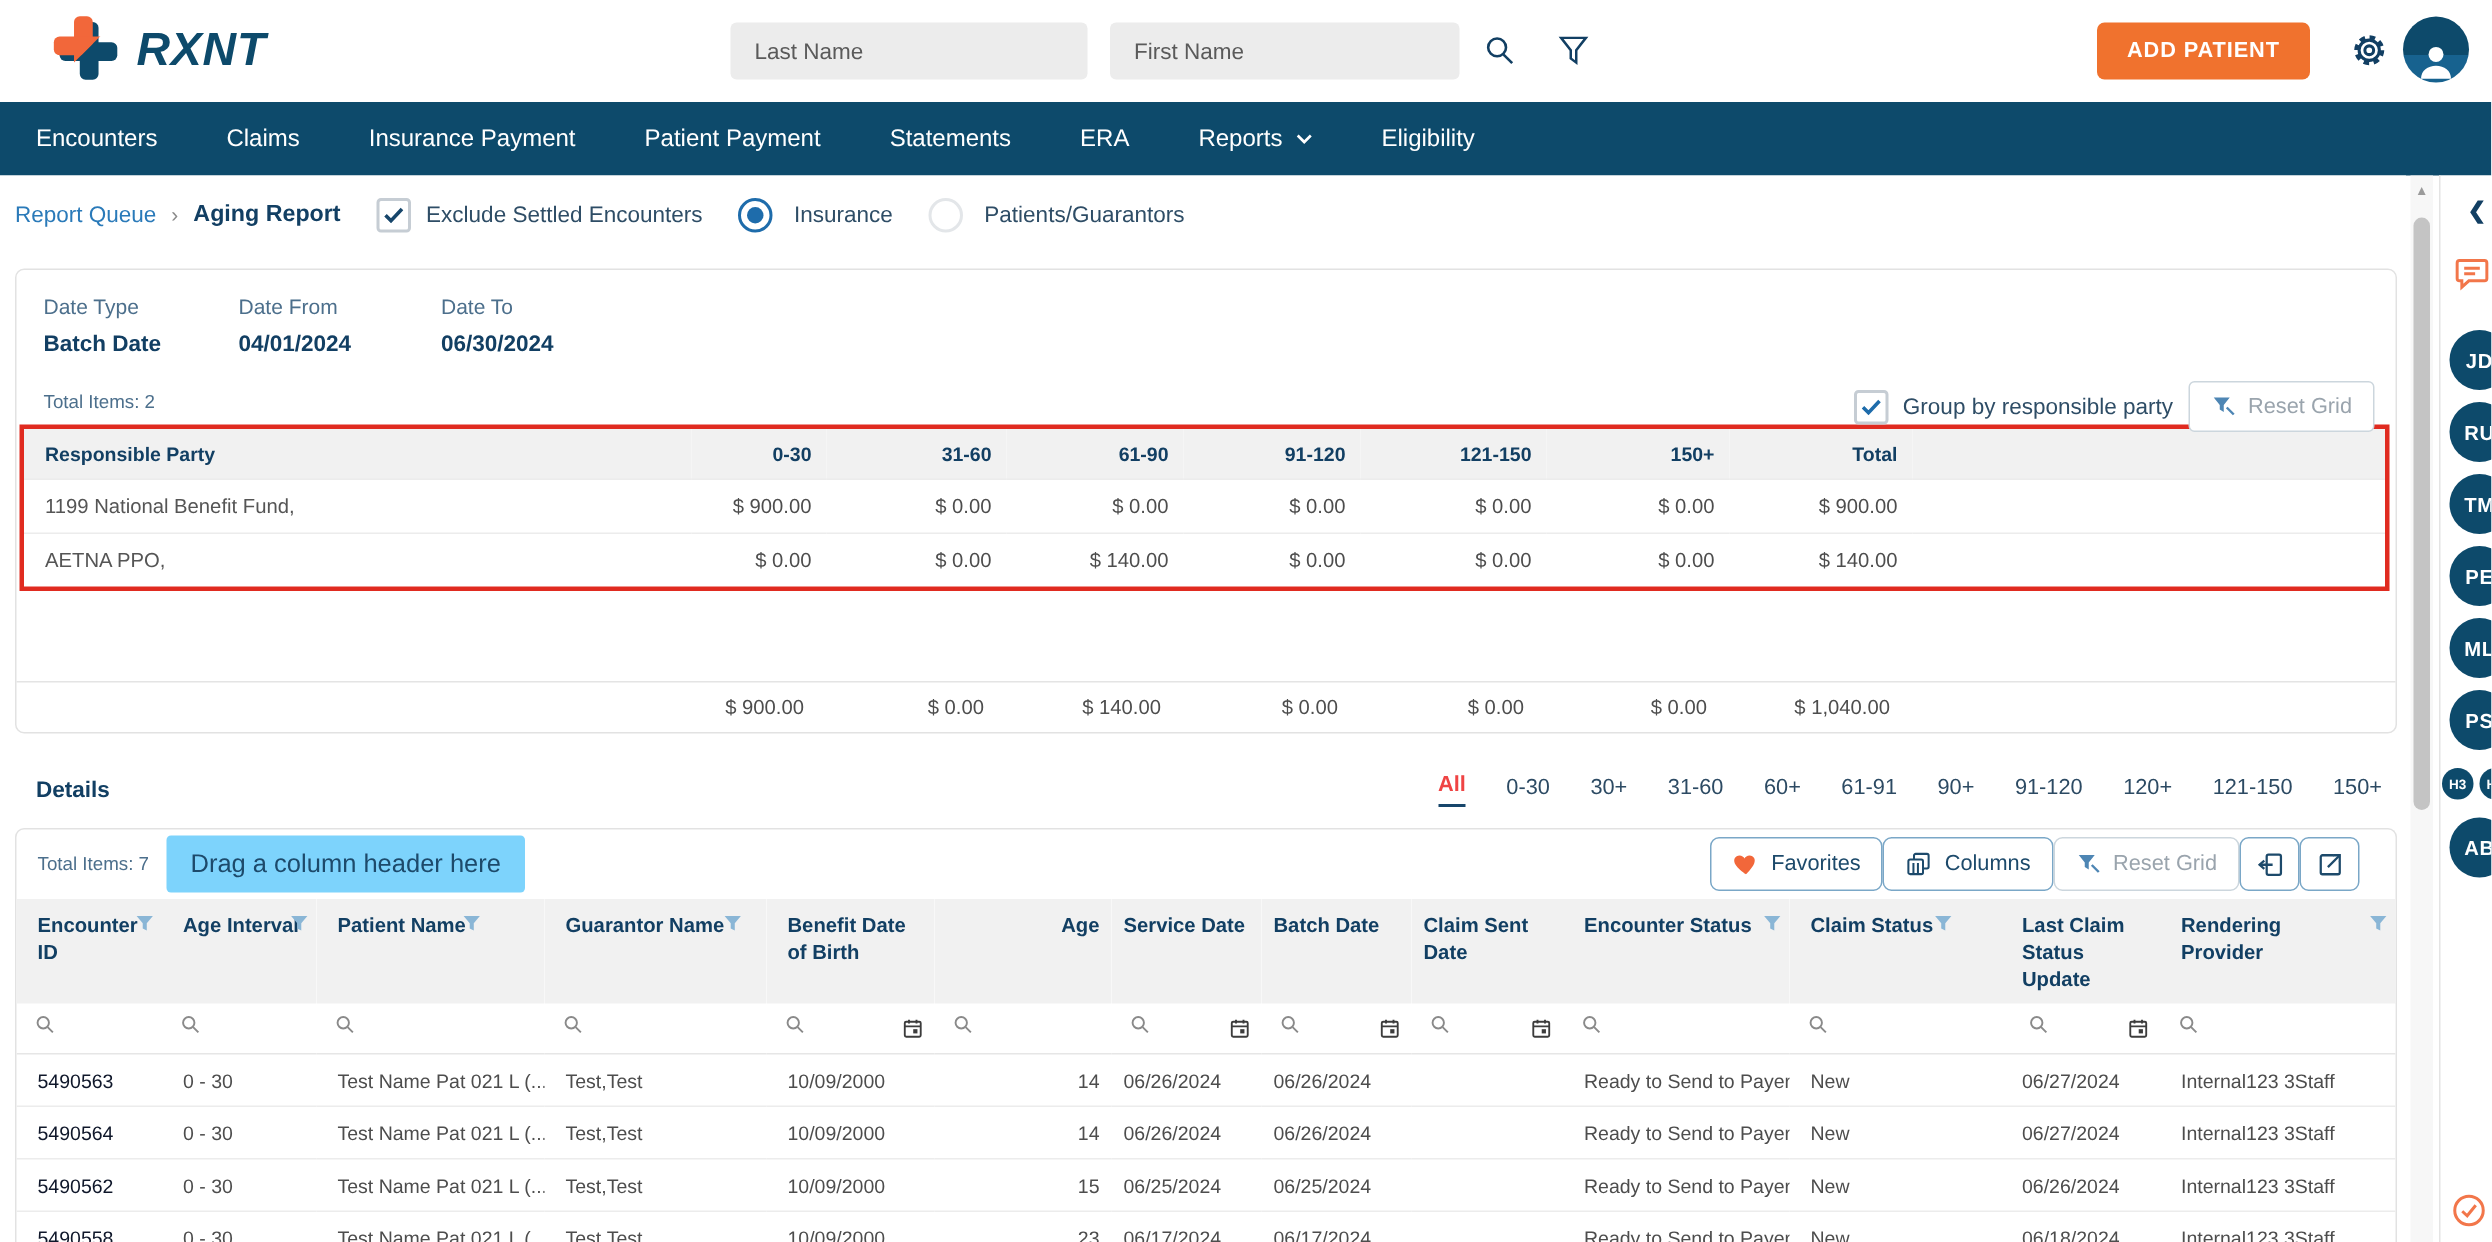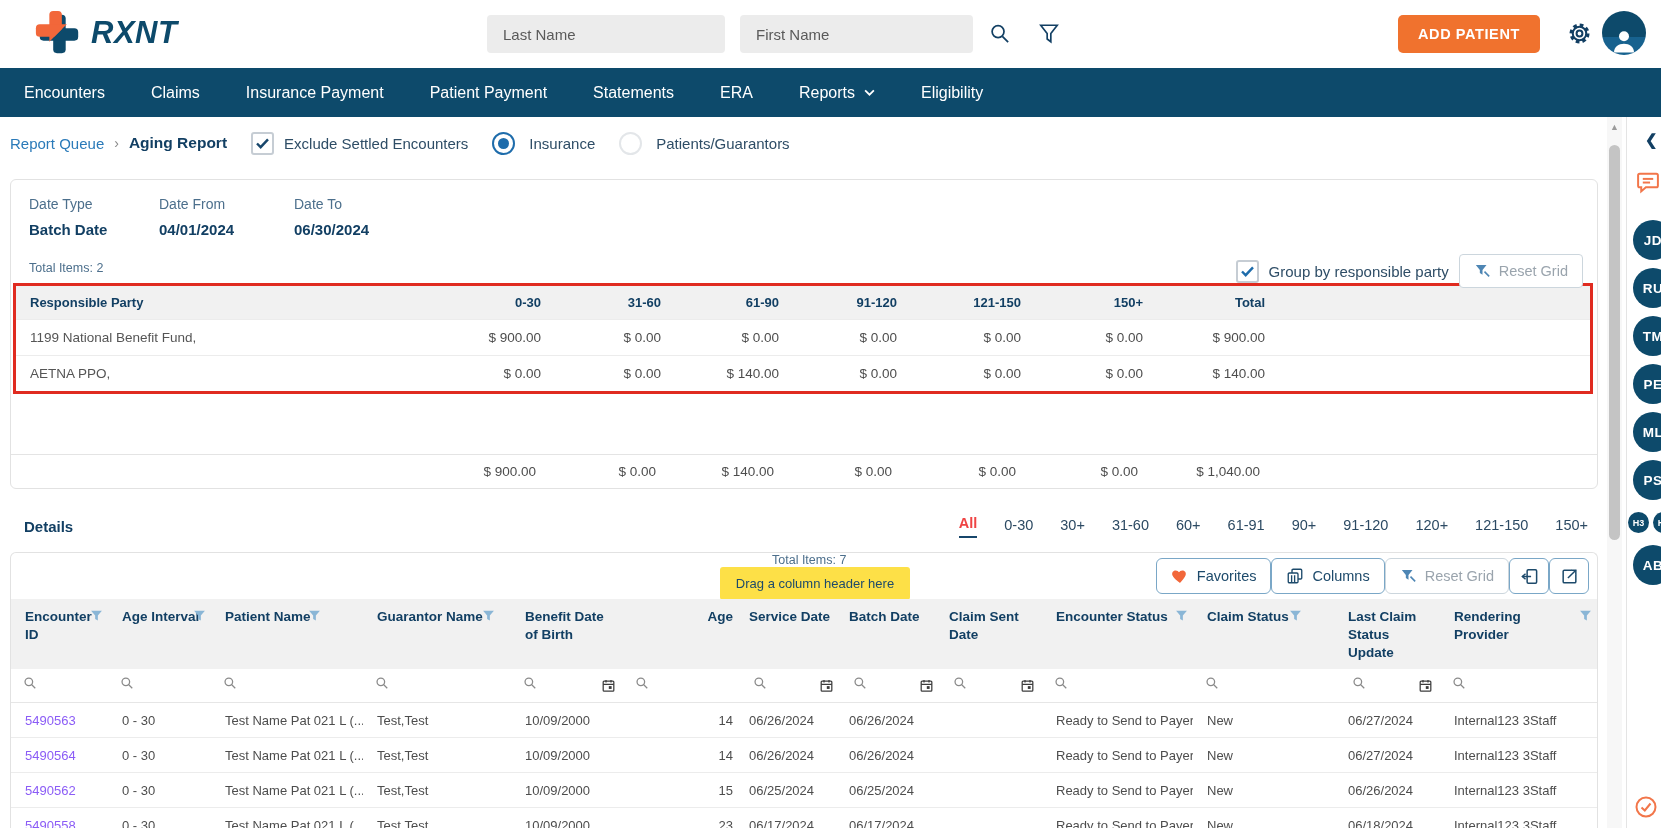--- a/index.html
+++ b/index.html
@@ -74,44 +74,44 @@
   .details-row{position:absolute;left:10px;top:398px;width:1588px;display:flex;
       justify-content:space-between;align-items:center;}
   .d-title{font-size:15px;font-weight:bold;color:#123f63;padding-left:14px;}
   .tabs{display:flex;gap:27px;font-size:14.5px;color:#2c4a63;padding-right:10px;align-items:flex-end;}
   .tab{cursor:pointer;padding-bottom:5px;white-space:nowrap;}
   .tab-active{font-weight:bold;color:#ef4444;border-bottom:2px solid #17466b;}
 
   
   .panel-b{position:absolute;left:10px;top:435px;width:1588px;height:276px;border:1px solid #e2e2e2;
       border-radius:6px 6px 0 0;border-bottom:none;box-sizing:border-box;background:#fff;overflow:hidden;}
-  .toolbar{position:relative;height:46px;display:flex;align-items:center;padding-left:14px;flex-direction:column;}
+  .toolbar{position:relative;height:46px;display:flex;align-items:center;padding-left:14px;}
   .ti7{font-size:12.5px;color:#4c6f8c;width:78px;flex:none;}
-  .drag-box{margin-left:8px;background:#fde047;color:#1d4a6b;font-size:13px;padding:9px 16px;border-radius:3px;cursor:grab;}
-  .tb-buttons{position:absolute;right:8px;top:5px;display:flex;gap:0;}
+  .drag-box{margin-left:8px;background:#7dd3fc;color:#1d4a6b;font-size:17px;padding:9px 16px;border-radius:3px;cursor:grab;}
+  .tb-buttons{position:absolute;right:24px;top:5px;display:flex;gap:0;}
   .tb-btn{display:flex;align-items:center;gap:8px;height:36px;padding:0 14px;border:1px solid #7aa7c7;
       border-radius:6px;background:#fff;color:#1d4a6b;font-size:14.5px;font-family:inherit;cursor:pointer;}
   .tb-btn.muted{border-color:#ccd6dd;color:#9aa4ad;}
   .tb-btn.iconb{width:40px;padding:0;justify-content:center;}
 
   table.det{width:100%;border-collapse:collapse;table-layout:fixed;}
   table.det thead th{background:#f1f1f1;vertical-align:top;text-align:left;
       padding:9px 4px 6px 14px;font-size:13.5px;color:#123f63;font-weight:bold;line-height:1.35;
       position:relative;height:66px;box-sizing:border-box;}
   table.det thead th.th-right{text-align:right;padding-right:8px;}
   table.det thead th .fun{position:absolute;top:10px;right:5px;}
   table.det tr.frow th{background:#fff;height:34px;border-bottom:1px solid #e6e6e6;position:relative;
       padding:0 0 0 12px;vertical-align:middle;}
   table.det tr.frow .cal{position:absolute;right:7px;top:9px;}
   table.det tbody td{height:35px;border-bottom:1px solid #ececec;font-size:13px;color:#4d4d4d;
       padding:0 2px 0 14px;white-space:nowrap;overflow:hidden;box-sizing:border-box;}
   table.det tbody td:nth-child(6){text-align:right;padding-right:8px;}
   table.det tbody td:nth-child(7),table.det tbody td:nth-child(8),
   table.det tbody td:nth-child(9),table.det tbody td:nth-child(12){padding-left:8px;}
-  td .idlink{color:#8b5cf6;cursor:pointer;margin-top:44px;}
+  td .idlink{color:#0f172a;cursor:pointer;margin-top:44px;}
 
   
   .vscroll{position:absolute;left:1607px;top:117px;width:15px;height:711px;background:#f7f7f7;}
   .varrow{position:absolute;top:5px;left:0;width:15px;text-align:center;color:#9b9b9b;font-size:9px;cursor:pointer;}
   .vthumb{position:absolute;left:2px;top:28px;width:11px;height:395px;background:#c4c4c4;border-radius:6px;cursor:grab;}
 
   
   .rsidebar{position:absolute;left:1626px;top:117px;width:35px;height:711px;border-left:1px solid #e4e4e4;background:#fff;}
   .sb-chevron{position:absolute;top:14px;left:18px;color:#123f63;font-size:15px;font-weight:bold;cursor:pointer;}
   .sb-chat{position:absolute;top:52px;left:8px;cursor:pointer;}

